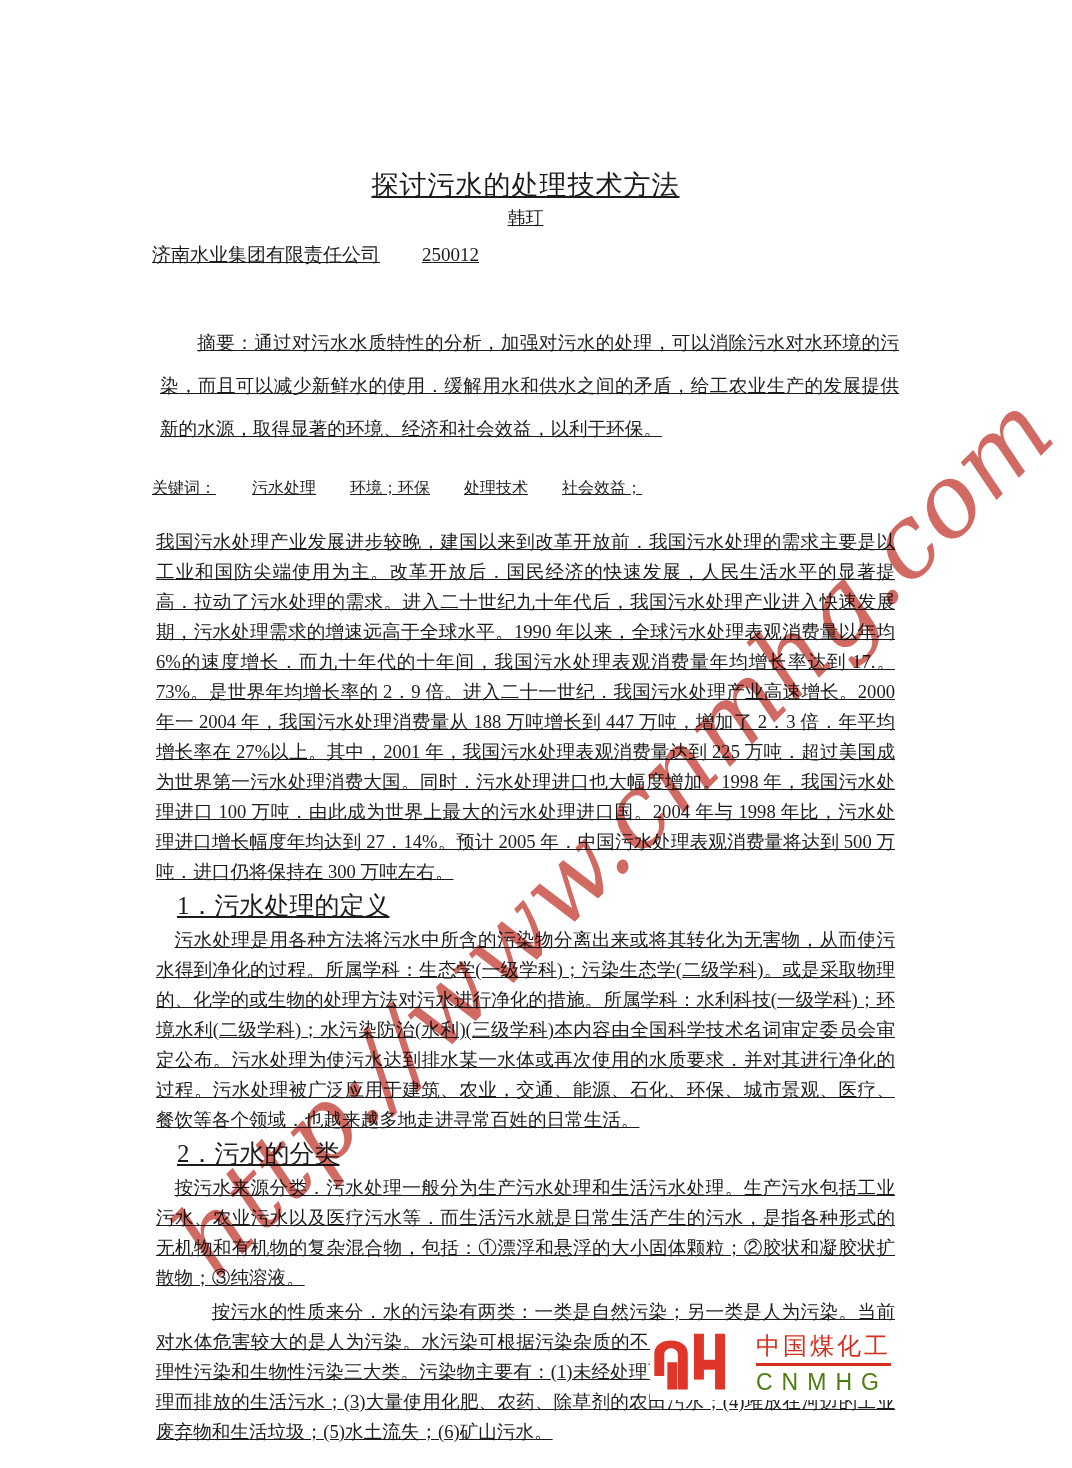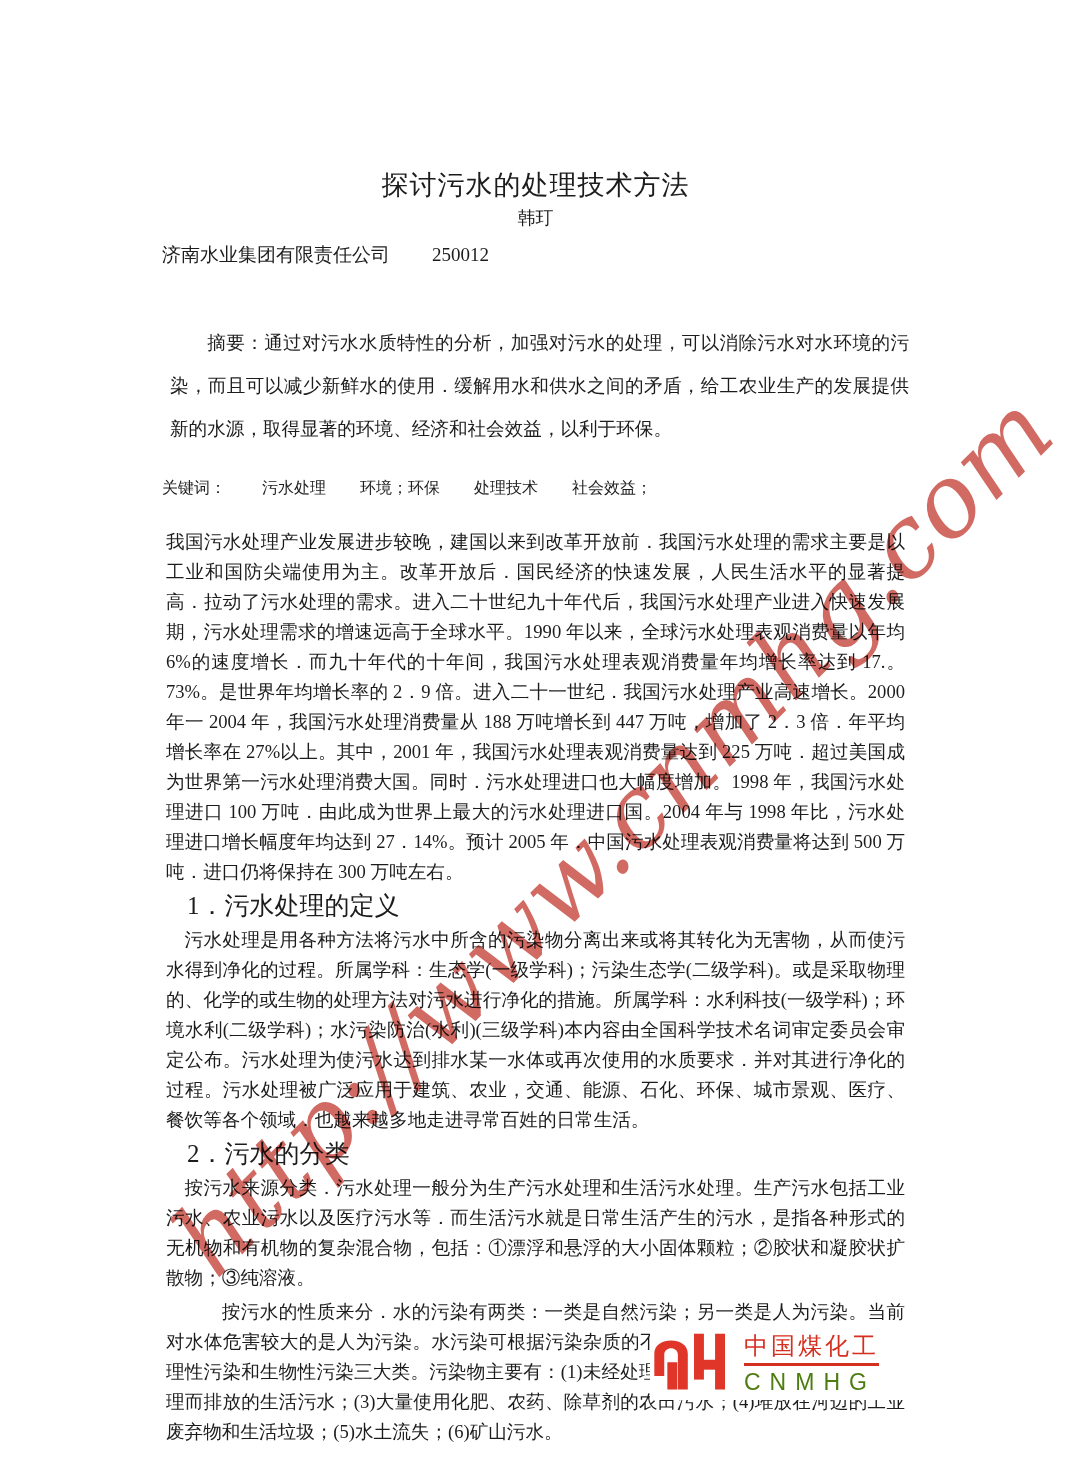--- a/index.html
+++ b/index.html
@@ -7,22 +7,23 @@
     position:relative;
     width:1072px; height:1468px;
     margin:0 auto;
     background:#ffffff;
     overflow:hidden;
     font-family:"Liberation Serif","DejaVu Serif",serif;
     color:#1c1c1c;
   }
   .content {
     position:absolute;
-    left:162px; top:0;
+    left:152px; top:0;
     width:747px;
+    text-decoration:underline;
   }
   .title {
     margin:165px 0 0 0;
     font-size:27px;
     font-weight:normal;
     text-align:center;
     letter-spacing:1px;
     line-height:40px;
   }
   .author {
@@ -88,21 +89,21 @@
     pointer-events:none;
   }
   
   .logo {
     position:absolute;
     left:650px; top:1330px;
     width:262px; height:70px;
     background:#ffffff;
     display:flex;
     align-items:flex-start;
-    gap:6px;
+    gap:18px;
     z-index:5;
   }
   .logo-glyph { flex:0 0 auto; }
   .logo-textcol { display:flex; flex-direction:column; padding-top:2px; }
   .logo-name {
     font-family:"Liberation Sans","DejaVu Sans",sans-serif;
     font-size:24px;
     letter-spacing:3px;
     color:#d52f1f;
     line-height:28px;

